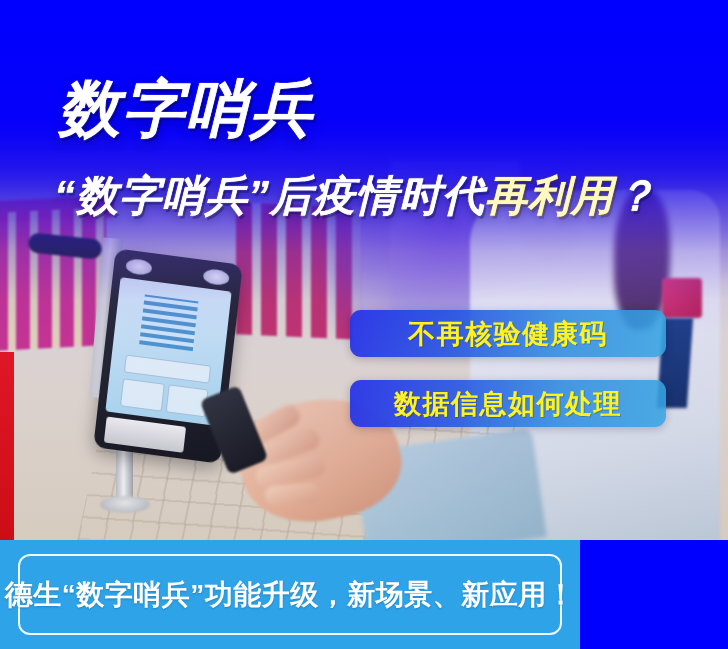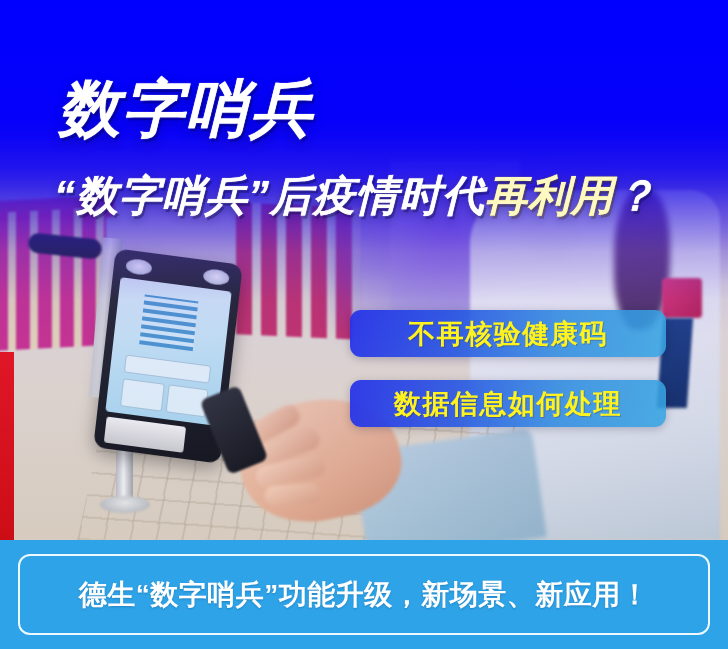--- a/index.html
+++ b/index.html
@@ -411,21 +411,21 @@
     letter-spacing: 1.5px;
     white-space: nowrap;
     text-shadow: 1px 1px 0 rgba(40,30,0,0.25);
   }
 
   
   .bottom-banner {
     position: absolute;
     left: 0;
     top: 540px;
-    width: 728px;
+    width: 580px;
     height: 109px;
     background: #2ea3e8;
   }
   .banner-frame {
     position: absolute;
     left: 18px;
     top: 14px;
     right: 18px;
     bottom: 14px;
     border: 2px solid #eef8ff;

